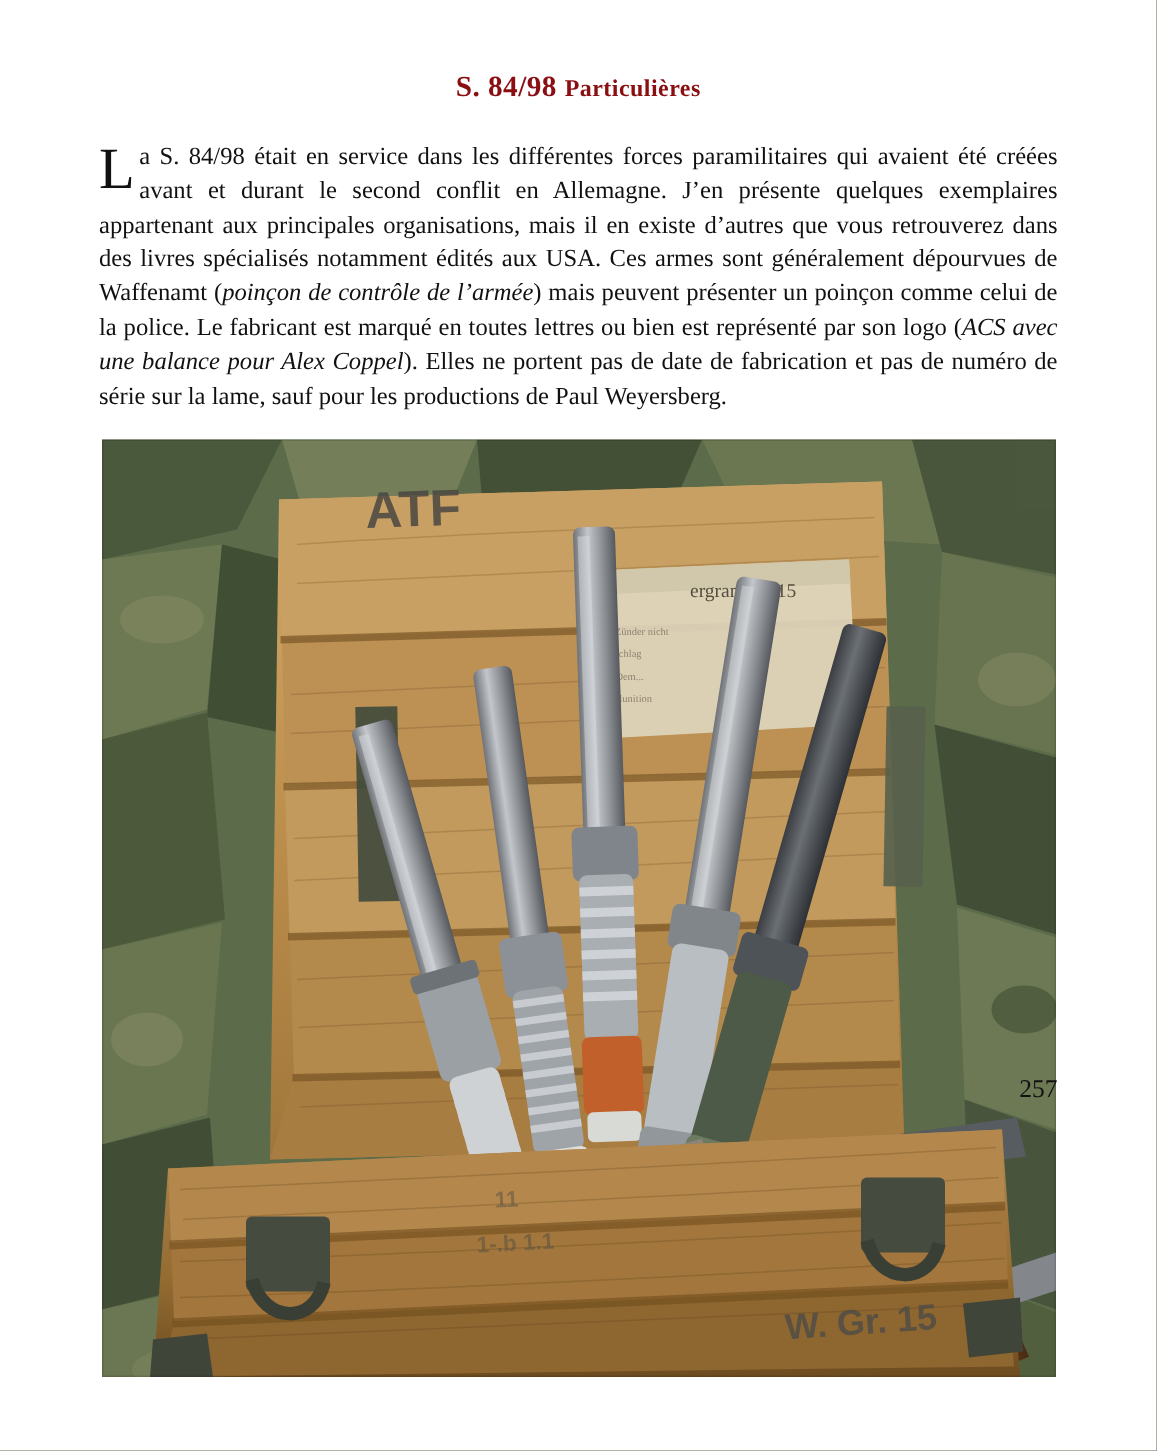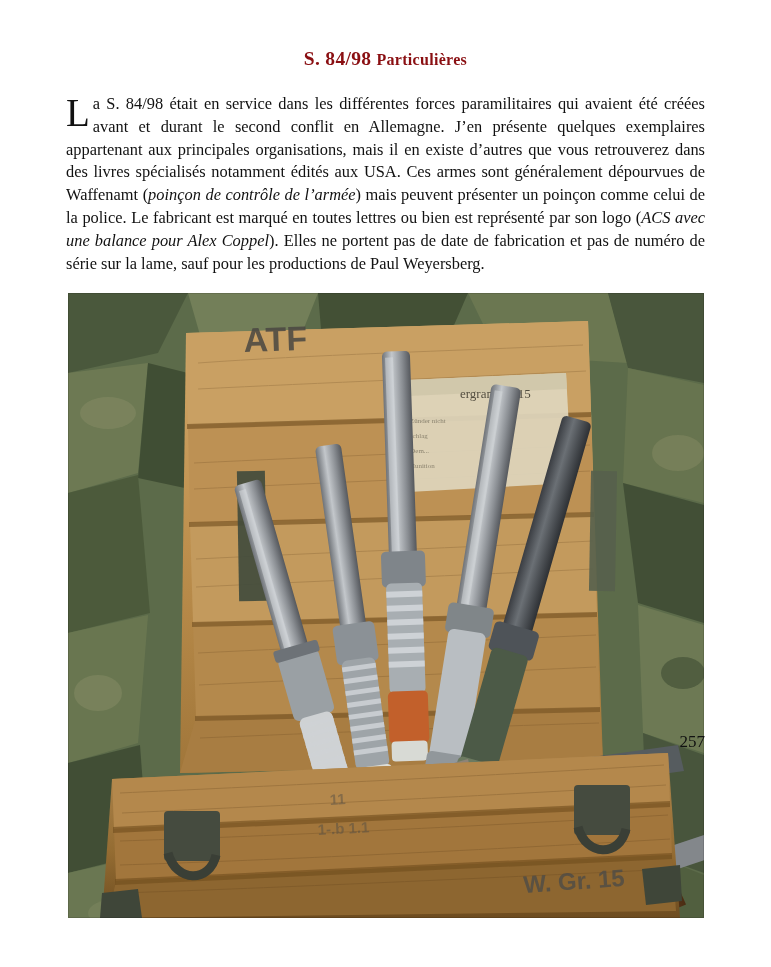--- a/index.html
+++ b/index.html
@@ -62,21 +62,21 @@
     height: 625px;
     overflow: hidden;
     background: #4b5a3f;
   }
   .figure svg {
     display: block;
   }
   .page-number {
     position: absolute;
     right: 66px;
-    bottom: 32px;
+    bottom: 48px;
     font-size: 17px;
     font-family: "Liberation Serif", serif;
     color: #111;
   }
 </style>
 </head>
 <body>
 
 <div class="page">
 

